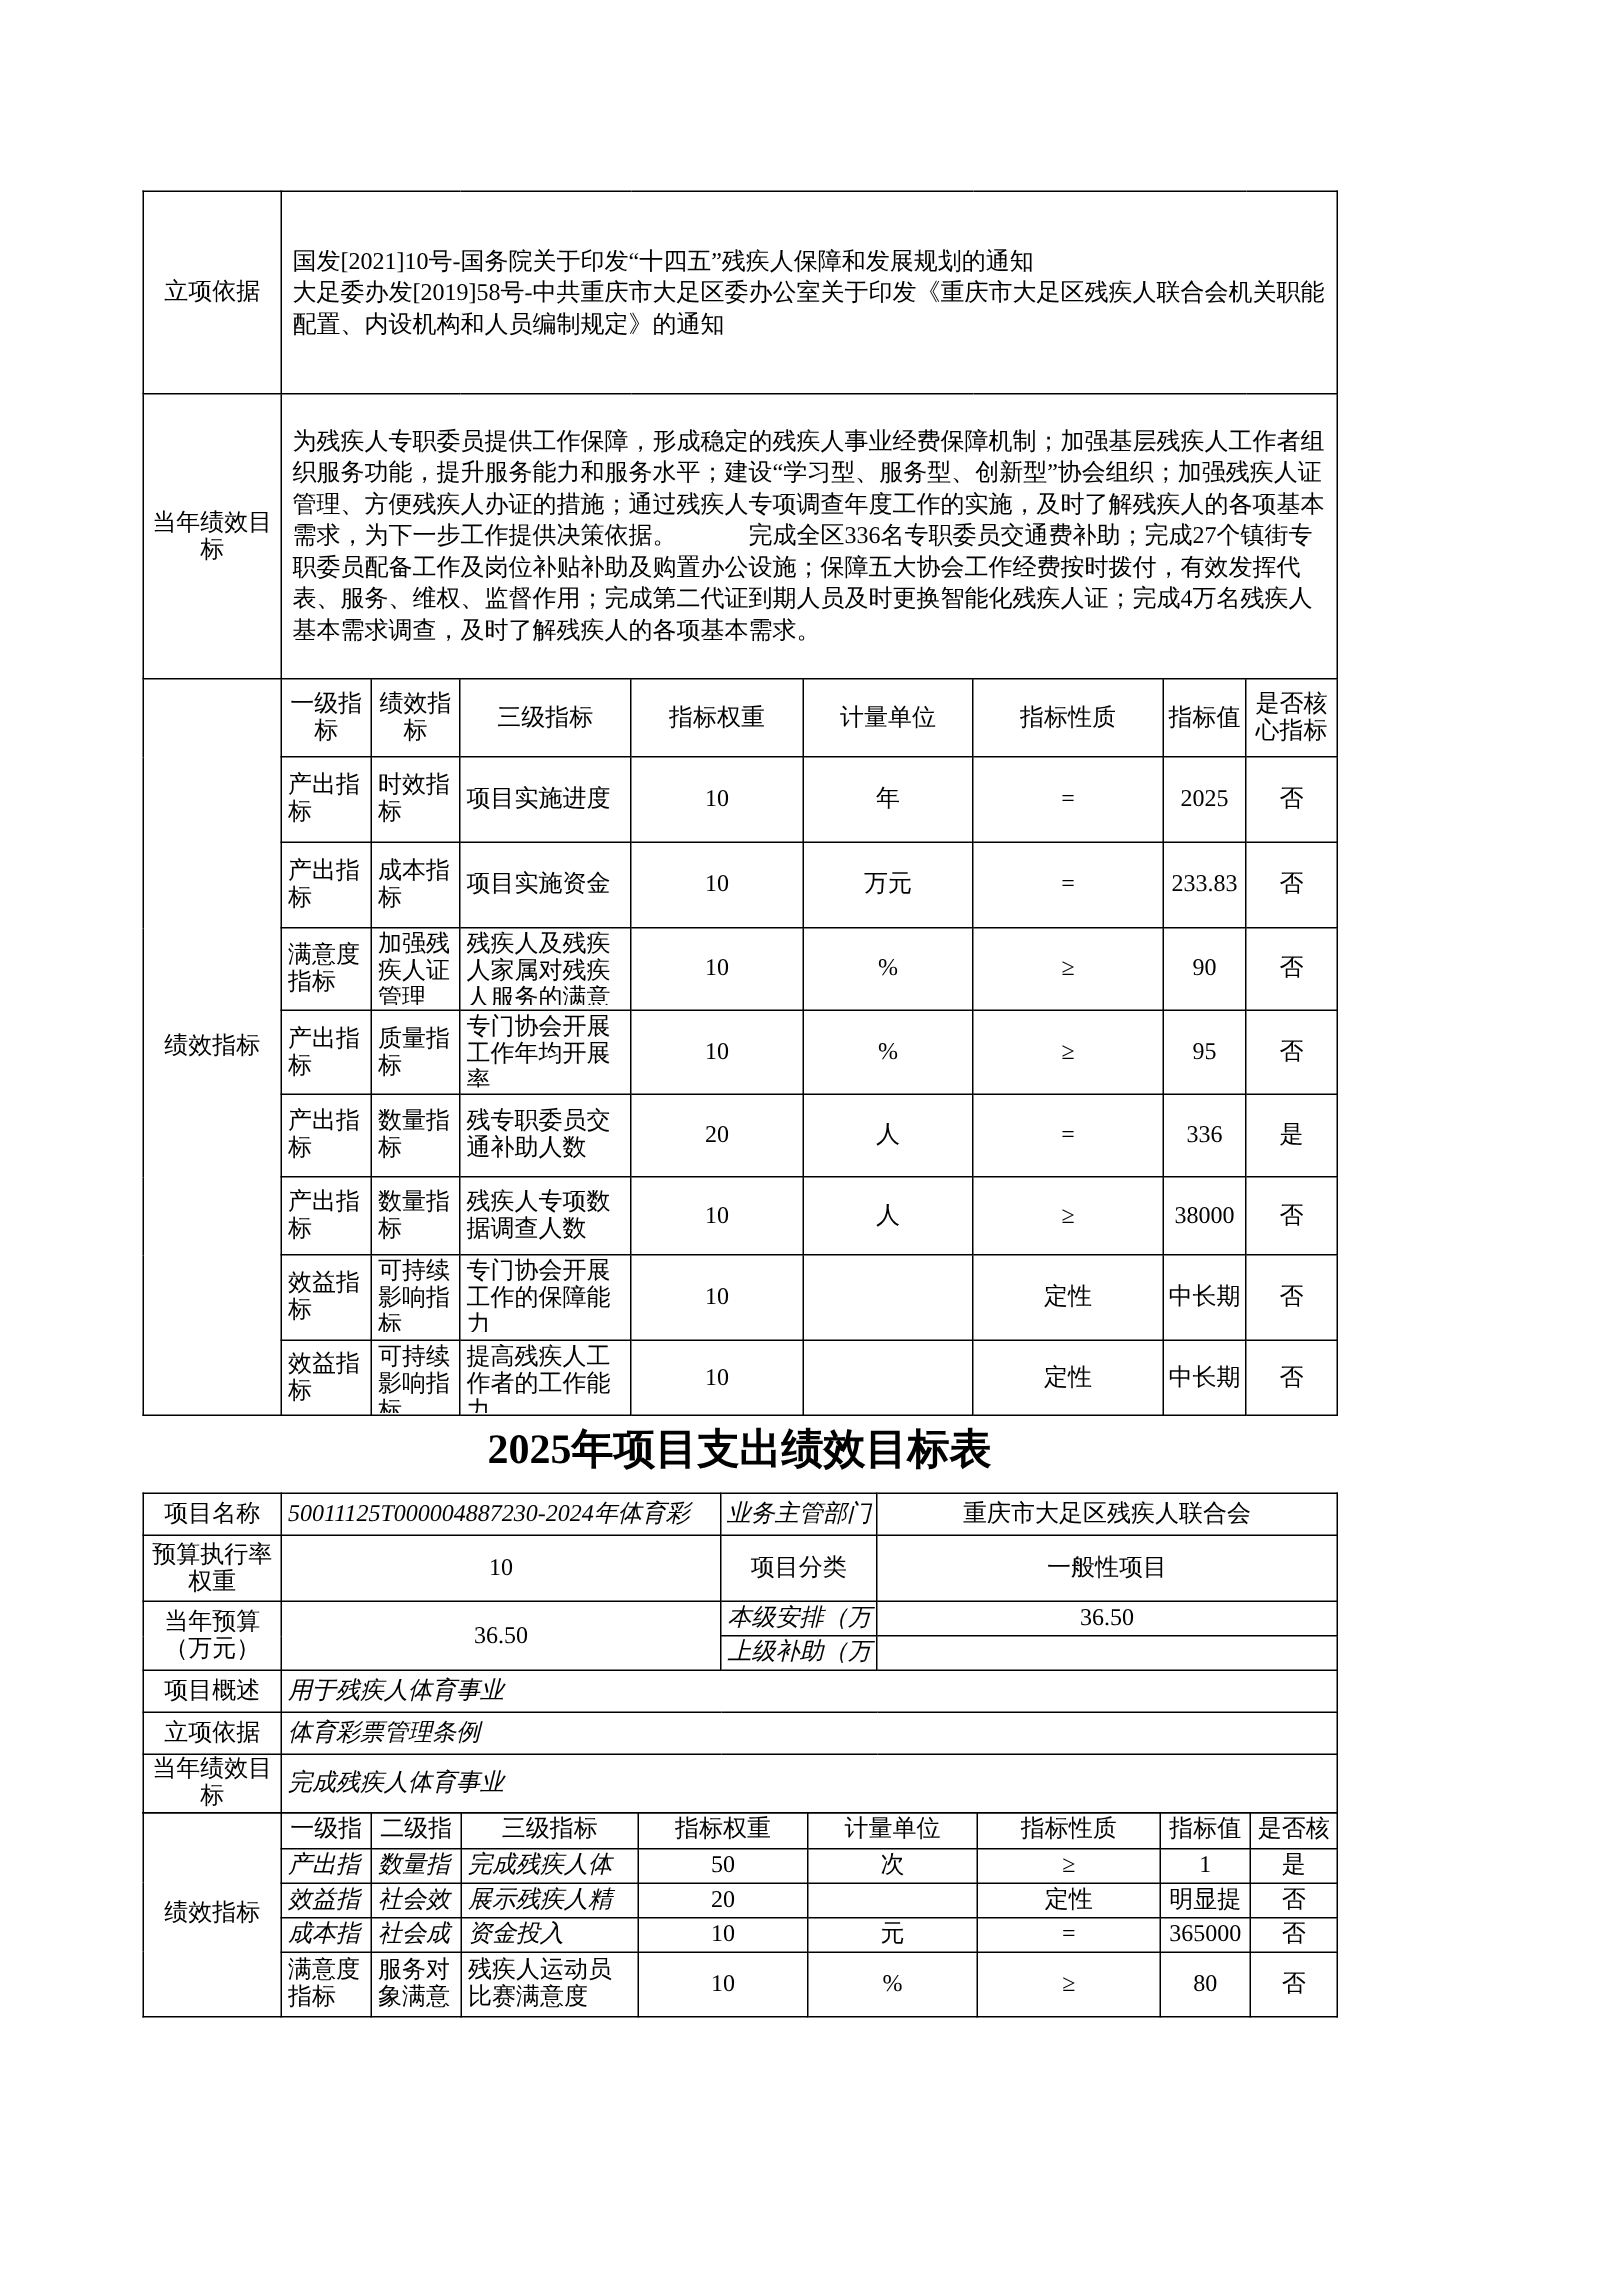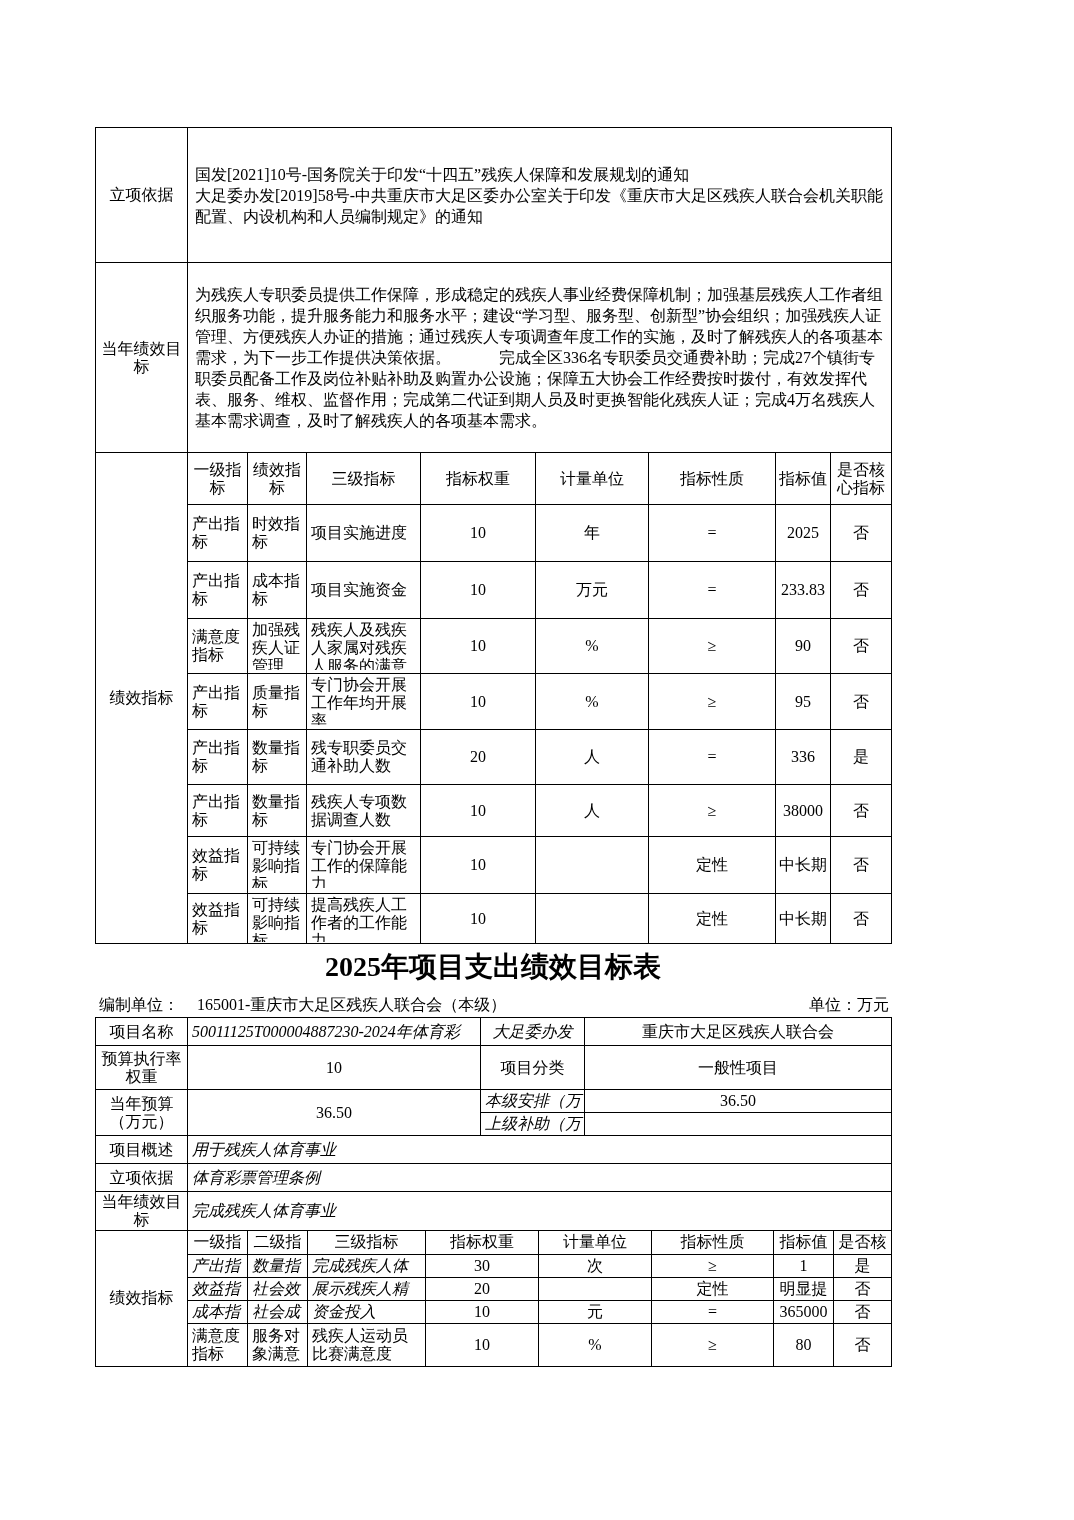--- a/index.html
+++ b/index.html
@@ -161,38 +161,33 @@
       <td>10</td>
       <td></td>
       <td>定性</td>
       <td>中长期</td>
       <td>否</td>
     </tr>
   </tbody>
     </table>
 
   <div class="title">2025年项目支出绩效目标表</div>
-  <div class="subline">
-    <span>编制单位：</span>
-    <span class="val">165001-重庆市大足区残疾人联合会（本级）</span>
-    <span class="right">单位：万元</span>
-  </div>
 
   <table>
     <colgroup>
       <col style="width:92px">
         <col style="width:293px">
         <col style="width:104px">
         <col style="width:307px">
     </colgroup>
     <tbody>
         <tr class="r28">
       <td class="lb">项目名称</td>
       <td class="L nw">50011125T000004887230-2024年体育彩</td>
-      <td class="nw">大足委办发</td>
+      <td class="nw">业务主管部门</td>
       <td>重庆市大足区残疾人联合会</td>
     </tr>
     <tr class="r44">
       <td class="lb">预算执行率权重</td>
       <td>10</td>
       <td>项目分类</td>
       <td>一般性项目</td>
     </tr>
     <tr class="r23">
       <td class="lb pre" rowspan="2">当年预算
@@ -241,21 +236,21 @@
       <td>指标权重</td>
       <td>计量单位</td>
       <td>指标性质</td>
       <td>指标值</td>
       <td>是否核</td>
     </tr>
     <tr class="r23">
       <td class="L nw">产出指</td>
       <td class="L nw">数量指</td>
       <td class="L nw">完成残疾人体</td>
-      <td>30</td>
+      <td>50</td>
       <td>次</td>
       <td>≥</td>
       <td>1</td>
       <td>是</td>
     </tr>
     <tr class="r23">
       <td class="L nw">效益指</td>
       <td class="L nw">社会效</td>
       <td class="L nw">展示残疾人精</td>
       <td>20</td>

